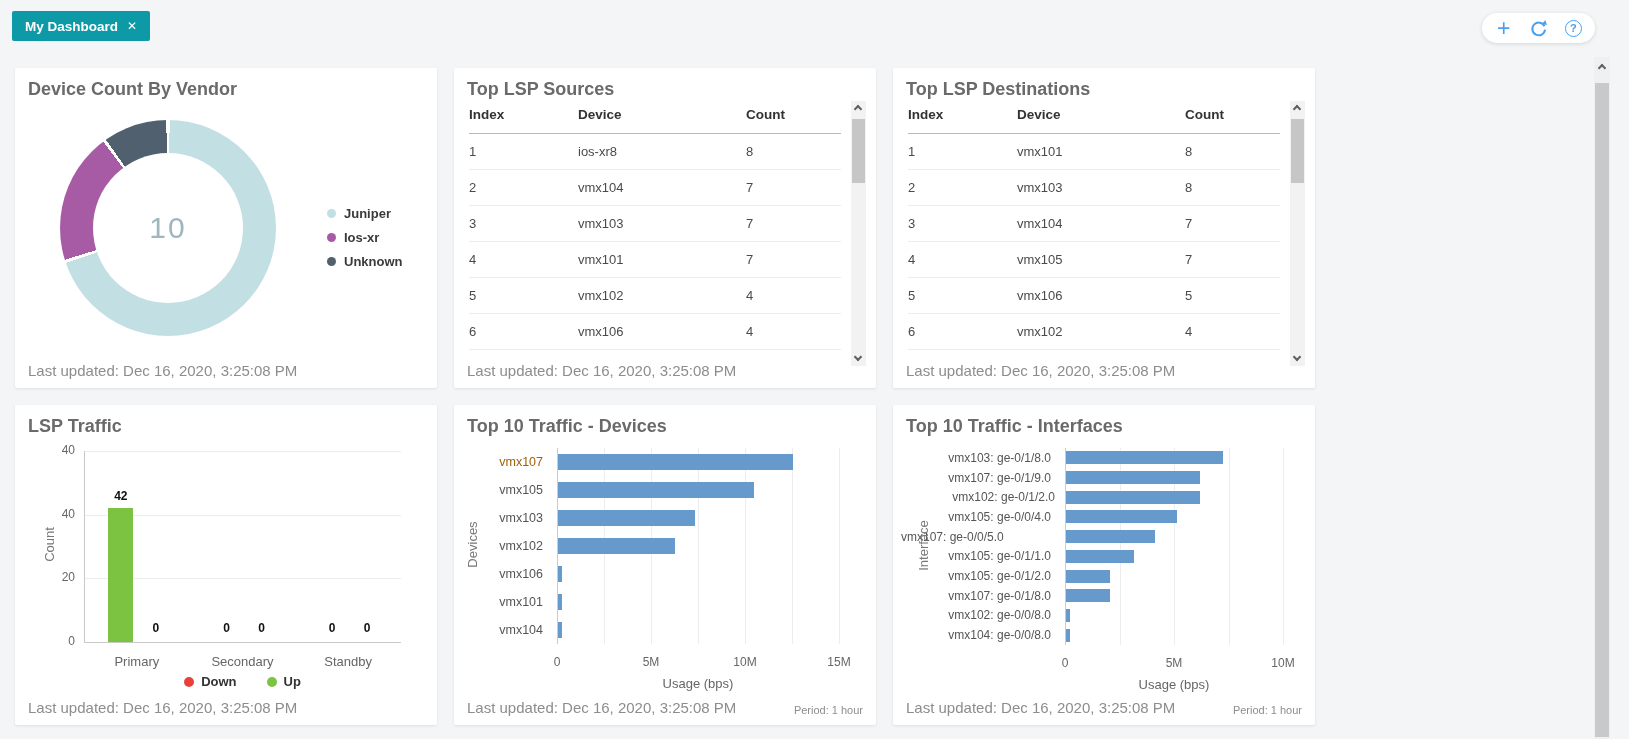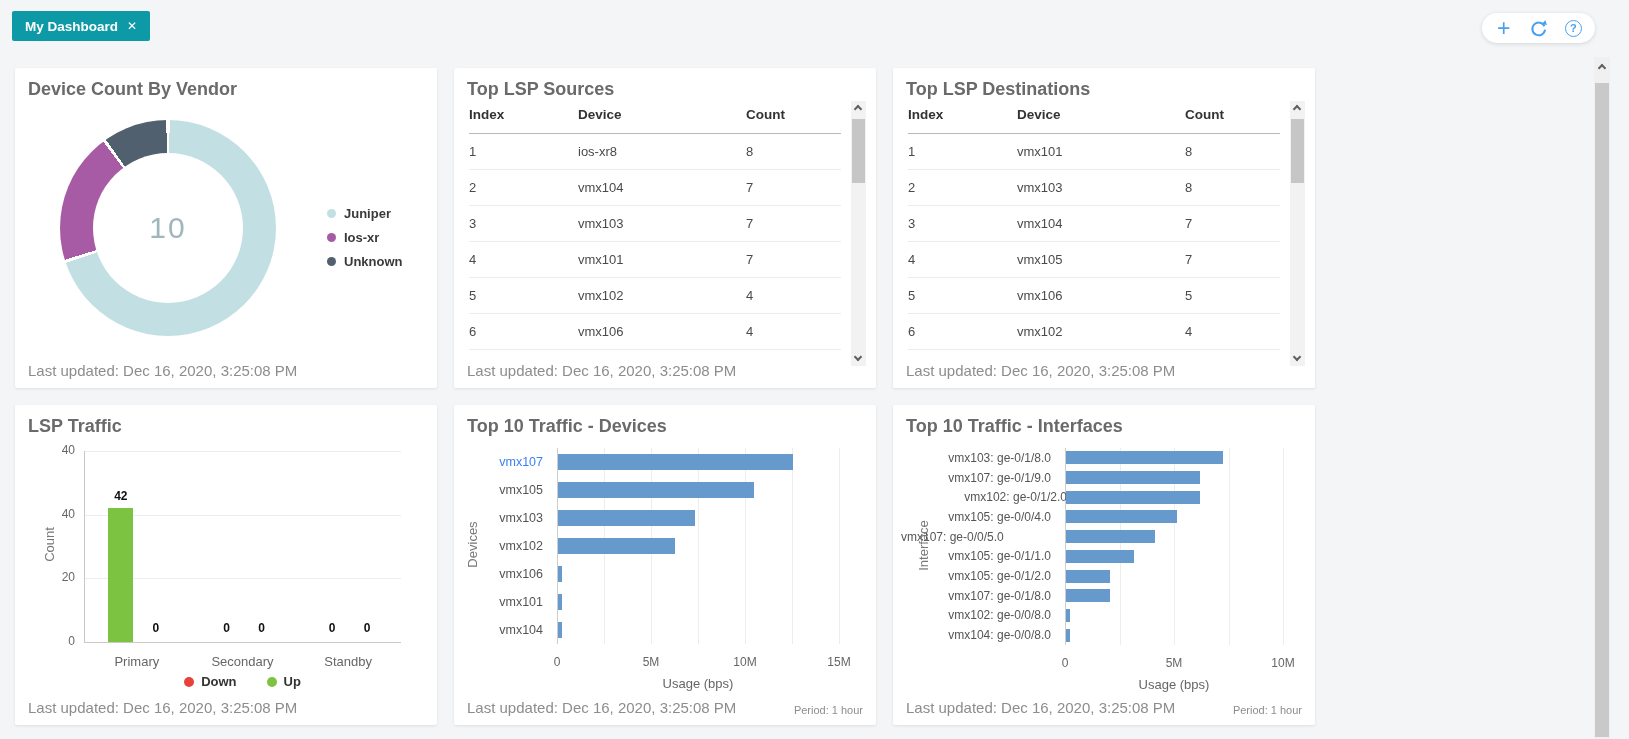--- a/index.html
+++ b/index.html
@@ -273,21 +273,21 @@
     <div class="panel">
       <div class="panel-title">Top 10 Traffic - Devices</div>
       <div class="chart">
           <div style="position: absolute; left: 103px; top: 43px; width: 1px; height: 196px; background: rgb(204, 204, 204);"></div>
           <div style="position: absolute; left: 150px; top: 43px; width: 1px; height: 196px; background: rgb(237, 237, 237);"></div>
           <div style="position: absolute; left: 197px; top: 43px; width: 1px; height: 196px; background: rgb(237, 237, 237);"></div>
           <div style="position: absolute; left: 244px; top: 43px; width: 1px; height: 196px; background: rgb(237, 237, 237);"></div>
           <div style="position: absolute; left: 291px; top: 43px; width: 1px; height: 196px; background: rgb(237, 237, 237);"></div>
           <div style="position: absolute; left: 338px; top: 43px; width: 1px; height: 196px; background: rgb(237, 237, 237);"></div>
           <div style="position: absolute; left: 385px; top: 43px; width: 1px; height: 196px; background: rgb(237, 237, 237);"></div>
-          <div style="position: absolute; left: 6px; width: 83px; top: 50px; text-align: right; font-size: 12.5px; color: #3b82f6;">vmx107</div>
+          <div style="position: absolute; left: 6px; width: 83px; top: 50px; text-align: right; font-size: 12.5px; color: #a16207;">vmx107</div>
           <div style="position: absolute; left: 104px; top: 49px; width: 235px; height: 16px; background: rgb(102, 153, 204);"></div>
           <div style="position: absolute; left: 6px; width: 83px; top: 78px; text-align: right; font-size: 12.5px; color: rgb(85, 85, 85);">vmx105</div>
           <div style="position: absolute; left: 104px; top: 77px; width: 195.52px; height: 16px; background: rgb(102, 153, 204);"></div>
           <div style="position: absolute; left: 6px; width: 83px; top: 106px; text-align: right; font-size: 12.5px; color: rgb(85, 85, 85);">vmx103</div>
           <div style="position: absolute; left: 104px; top: 105px; width: 137.24px; height: 16px; background: rgb(102, 153, 204);"></div>
           <div style="position: absolute; left: 6px; width: 83px; top: 134px; text-align: right; font-size: 12.5px; color: rgb(85, 85, 85);">vmx102</div>
           <div style="position: absolute; left: 104px; top: 133px; width: 116.56px; height: 16px; background: rgb(102, 153, 204);"></div>
           <div style="position: absolute; left: 6px; width: 83px; top: 162px; text-align: right; font-size: 12.5px; color: rgb(85, 85, 85);">vmx106</div>
           <div style="position: absolute; left: 104px; top: 161px; width: 3.76px; height: 16px; background: rgb(102, 153, 204);"></div>
           <div style="position: absolute; left: 6px; width: 83px; top: 190px; text-align: right; font-size: 12.5px; color: rgb(85, 85, 85);">vmx101</div>
@@ -310,21 +310,21 @@
       <div class="chart">
           <div style="position: absolute; left: 172px; top: 43px; width: 1px; height: 197px; background: rgb(204, 204, 204);"></div>
           <div style="position: absolute; left: 226.5px; top: 43px; width: 1px; height: 197px; background: rgb(237, 237, 237);"></div>
           <div style="position: absolute; left: 281px; top: 43px; width: 1px; height: 197px; background: rgb(237, 237, 237);"></div>
           <div style="position: absolute; left: 335.5px; top: 43px; width: 1px; height: 197px; background: rgb(237, 237, 237);"></div>
           <div style="position: absolute; left: 390px; top: 43px; width: 1px; height: 197px; background: rgb(237, 237, 237);"></div>
           <div style="position: absolute; left: 8px; width: 150px; top: 45.85px; text-align: right; font-size: 12px; color: rgb(85, 85, 85);">vmx103: ge-0/1/8.0</div>
           <div style="position: absolute; left: 173px; top: 46.35px; width: 156.96px; height: 13px; background: rgb(102, 153, 204);"></div>
           <div style="position: absolute; left: 8px; width: 150px; top: 65.55px; text-align: right; font-size: 12px; color: rgb(85, 85, 85);">vmx107: ge-0/1/9.0</div>
           <div style="position: absolute; left: 173px; top: 66.05px; width: 134.07px; height: 13px; background: rgb(102, 153, 204);"></div>
-          <div style="position: absolute; left: 24px; width: 150px; top: 85.25px; text-align: right; font-size: 12px; color: rgb(85, 85, 85);">vmx102: ge-0/1/2.0</div>
+          <div style="position: absolute; left: 12px; width: 150px; top: 85.25px; text-align: right; font-size: 12px; color: rgb(85, 85, 85);">vmx102: ge-0/1/2.0</div>
           <div style="position: absolute; left: 173px; top: 85.75px; width: 134.07px; height: 13px; background: rgb(102, 153, 204);"></div>
           <div style="position: absolute; left: 8px; width: 150px; top: 104.95px; text-align: right; font-size: 12px; color: rgb(85, 85, 85);">vmx105: ge-0/0/4.0</div>
           <div style="position: absolute; left: 173px; top: 105.45px; width: 111.18px; height: 13px; background: rgb(102, 153, 204);"></div>
           <div style="position: absolute; left: 8px; width: 150px; top: 124.65px; font-size: 12px; color: rgb(85, 85, 85);">vmx107: ge-0/0/5.0</div>
           <div style="position: absolute; left: 173px; top: 125.15px; width: 89.38px; height: 13px; background: rgb(102, 153, 204);"></div>
           <div style="position: absolute; left: 8px; width: 150px; top: 144.35px; text-align: right; font-size: 12px; color: rgb(85, 85, 85);">vmx105: ge-0/1/1.0</div>
           <div style="position: absolute; left: 173px; top: 144.85px; width: 67.58px; height: 13px; background: rgb(102, 153, 204);"></div>
           <div style="position: absolute; left: 8px; width: 150px; top: 164.05px; text-align: right; font-size: 12px; color: rgb(85, 85, 85);">vmx105: ge-0/1/2.0</div>
           <div style="position: absolute; left: 173px; top: 164.55px; width: 43.6px; height: 13px; background: rgb(102, 153, 204);"></div>
           <div style="position: absolute; left: 8px; width: 150px; top: 183.75px; text-align: right; font-size: 12px; color: rgb(85, 85, 85);">vmx107: ge-0/1/8.0</div>

